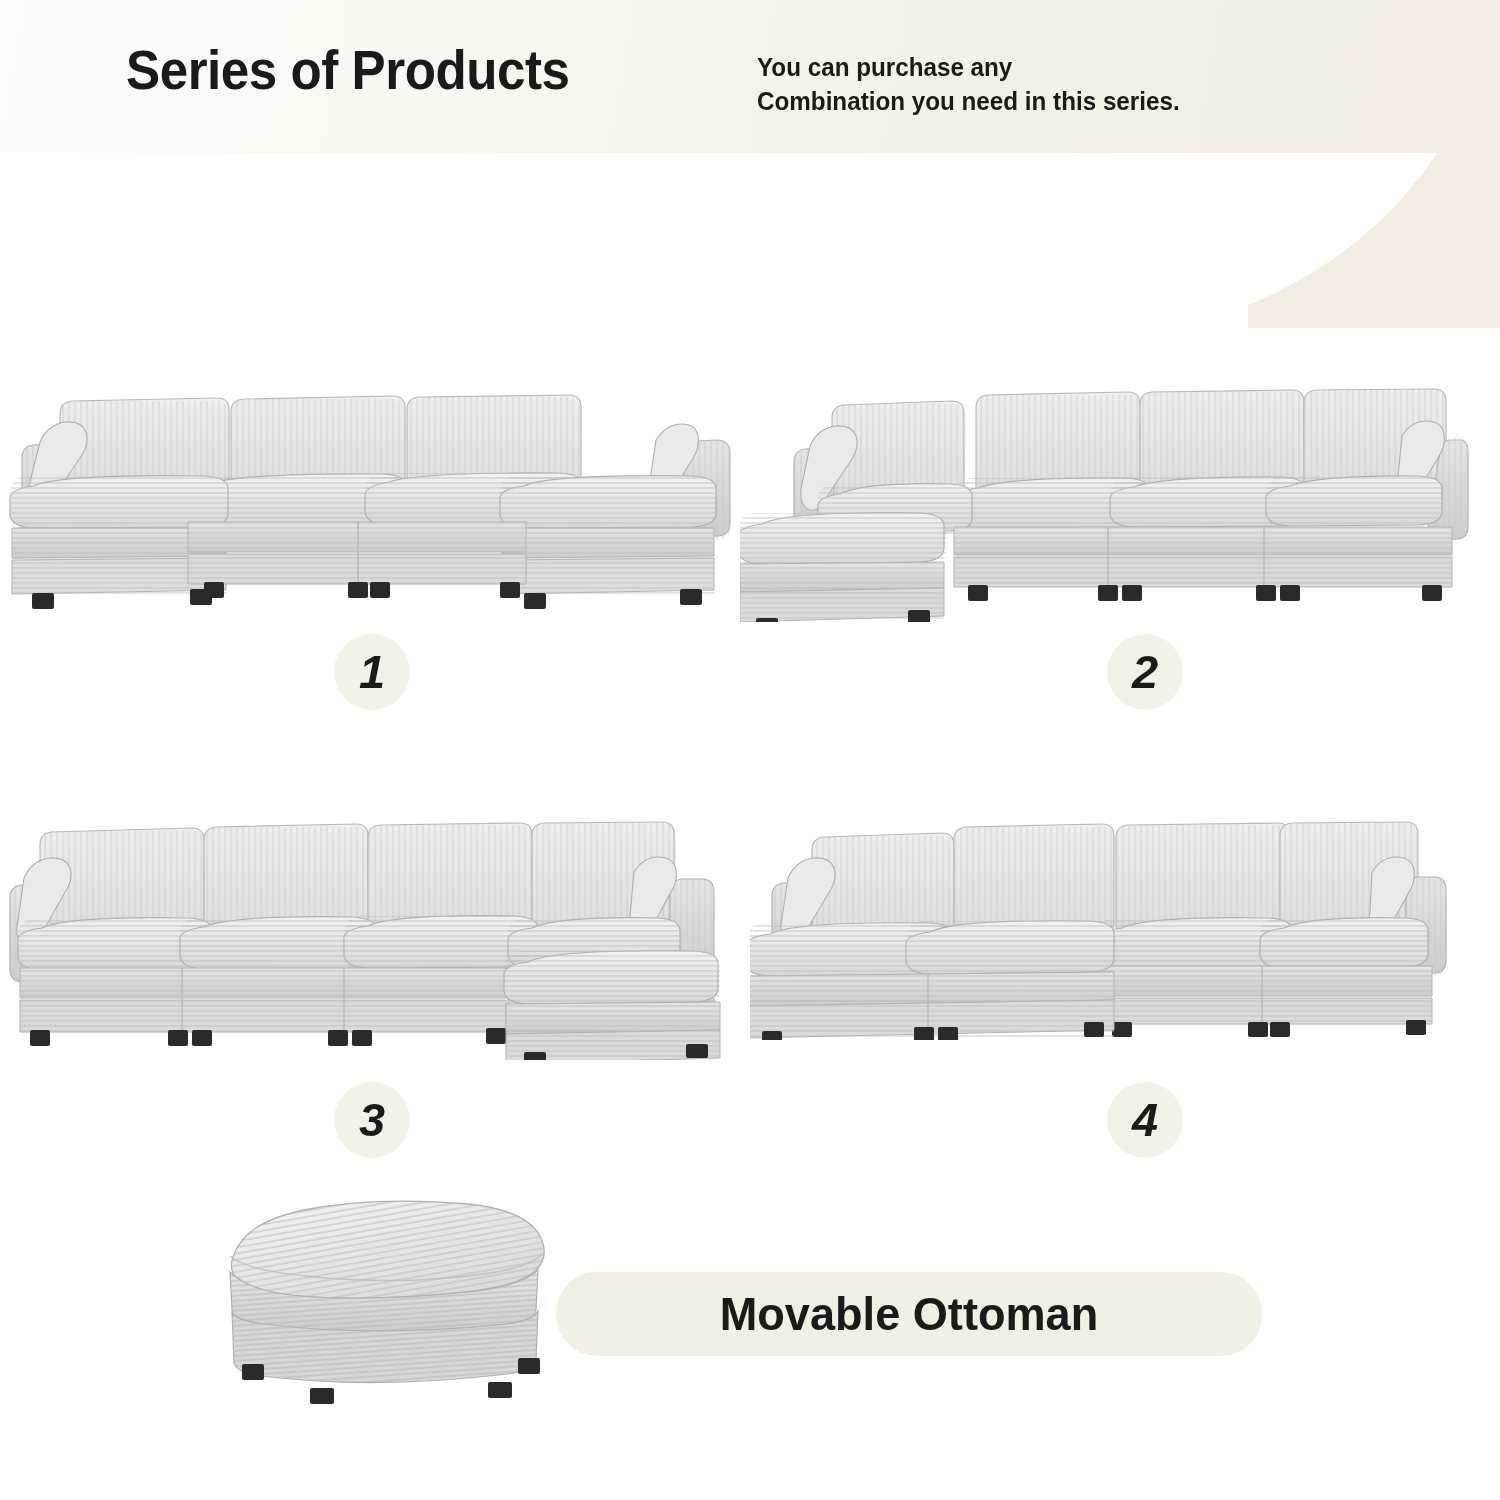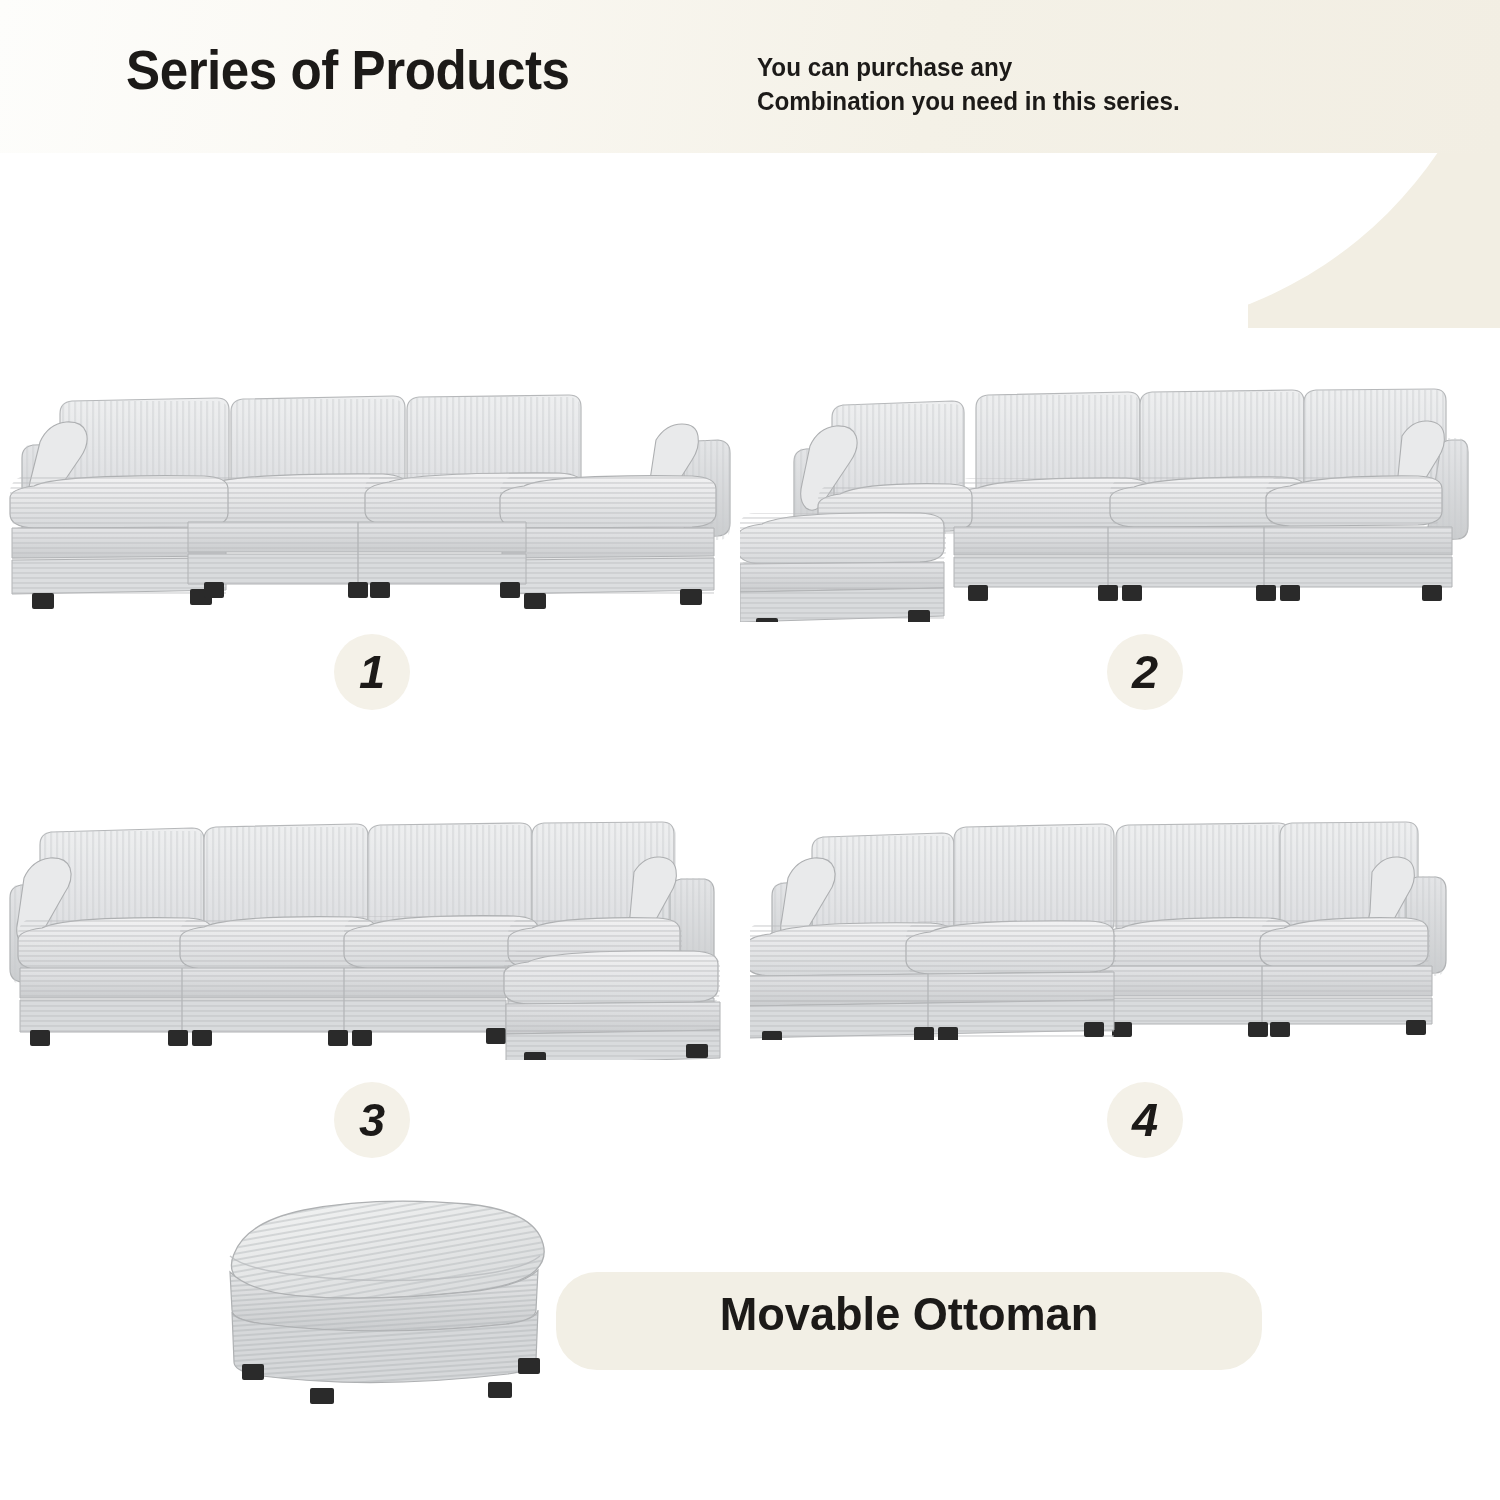--- a/index.html
+++ b/index.html
@@ -50,21 +50,21 @@
   .badge span{
     font-size:47px;font-weight:bold;font-style:italic;color:#1c1a18;
     line-height:1;display:block;transform:translateY(-1px);
   }
   #badge-1{left:334px;top:634px;}
   #badge-2{left:1107px;top:634px;}
   #badge-3{left:334px;top:1082px;}
   #badge-4{left:1107px;top:1082px;}
   
   #ottoman-banner{
-    position:absolute;left:556px;top:1272px;width:706px;height:98px;
+    position:absolute;left:556px;top:1272px;width:706px;height:84px;
     background:#f2efe5;border-radius:41px;
   }
   #ottoman-banner-label{
     position:absolute;left:0;top:0;width:706px;height:82px;
     display:flex;align-items:center;justify-content:center;
     font-size:47px;font-weight:bold;color:#1c1a18;letter-spacing:0px;
     transform:scaleX(0.96);transform-origin:center center;
   }
   
   .sofa-fig{position:absolute;}

